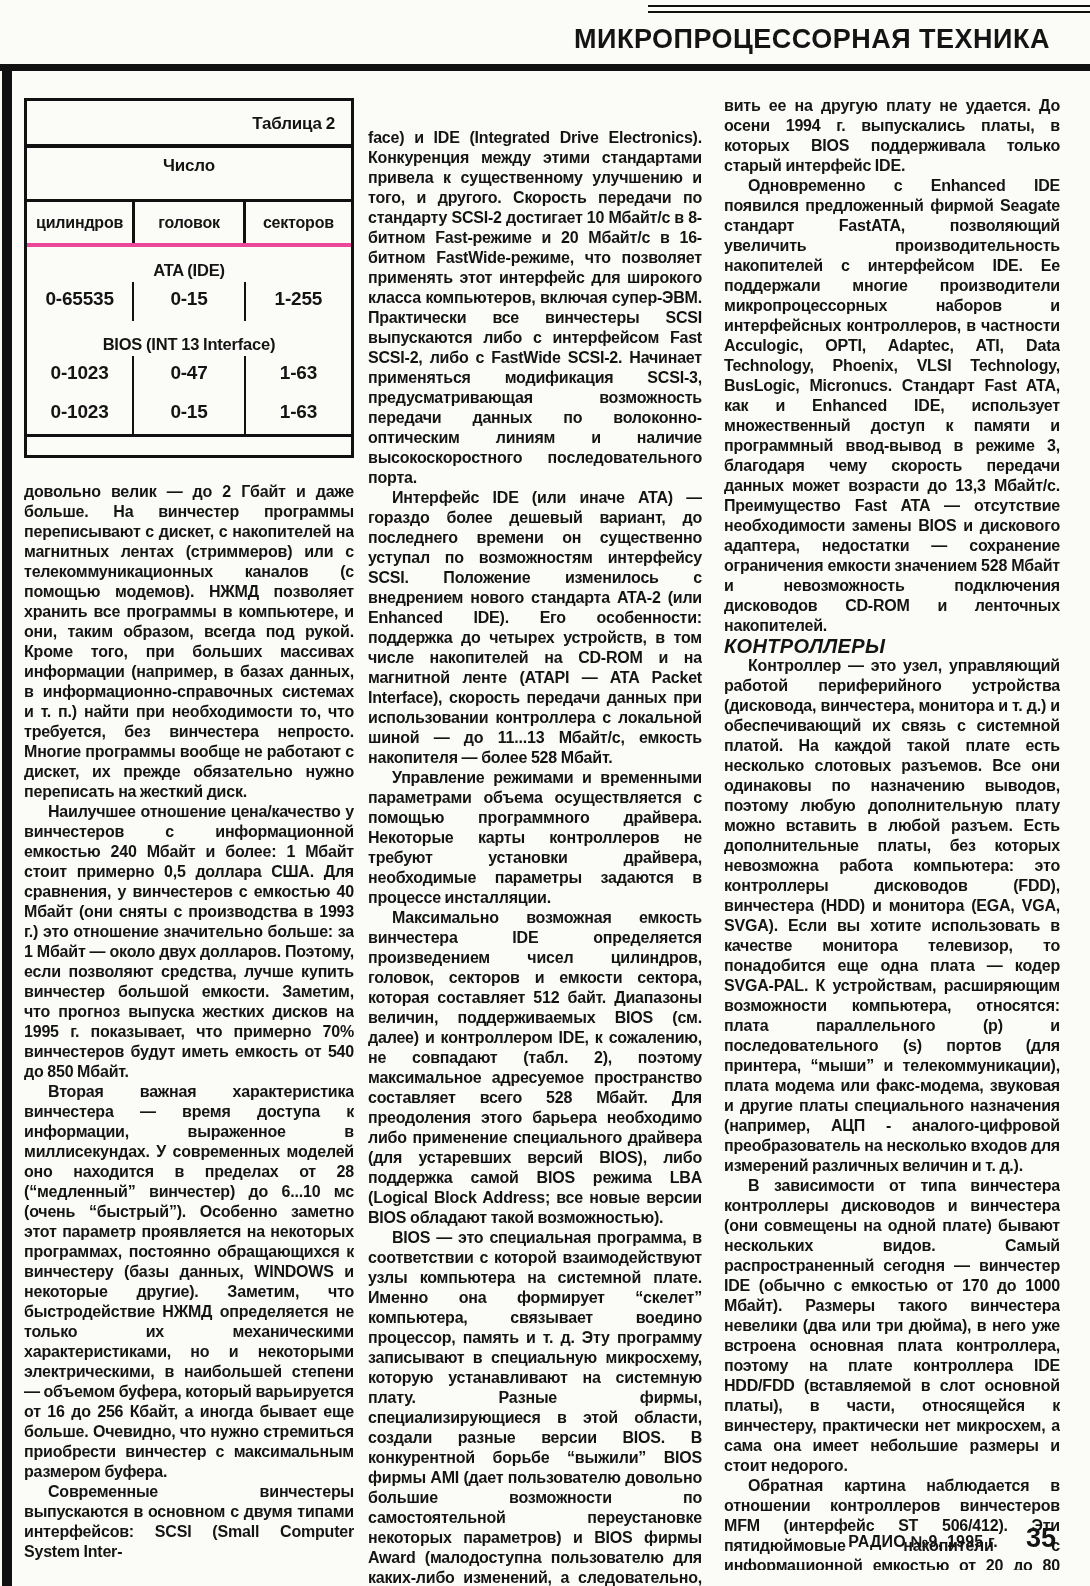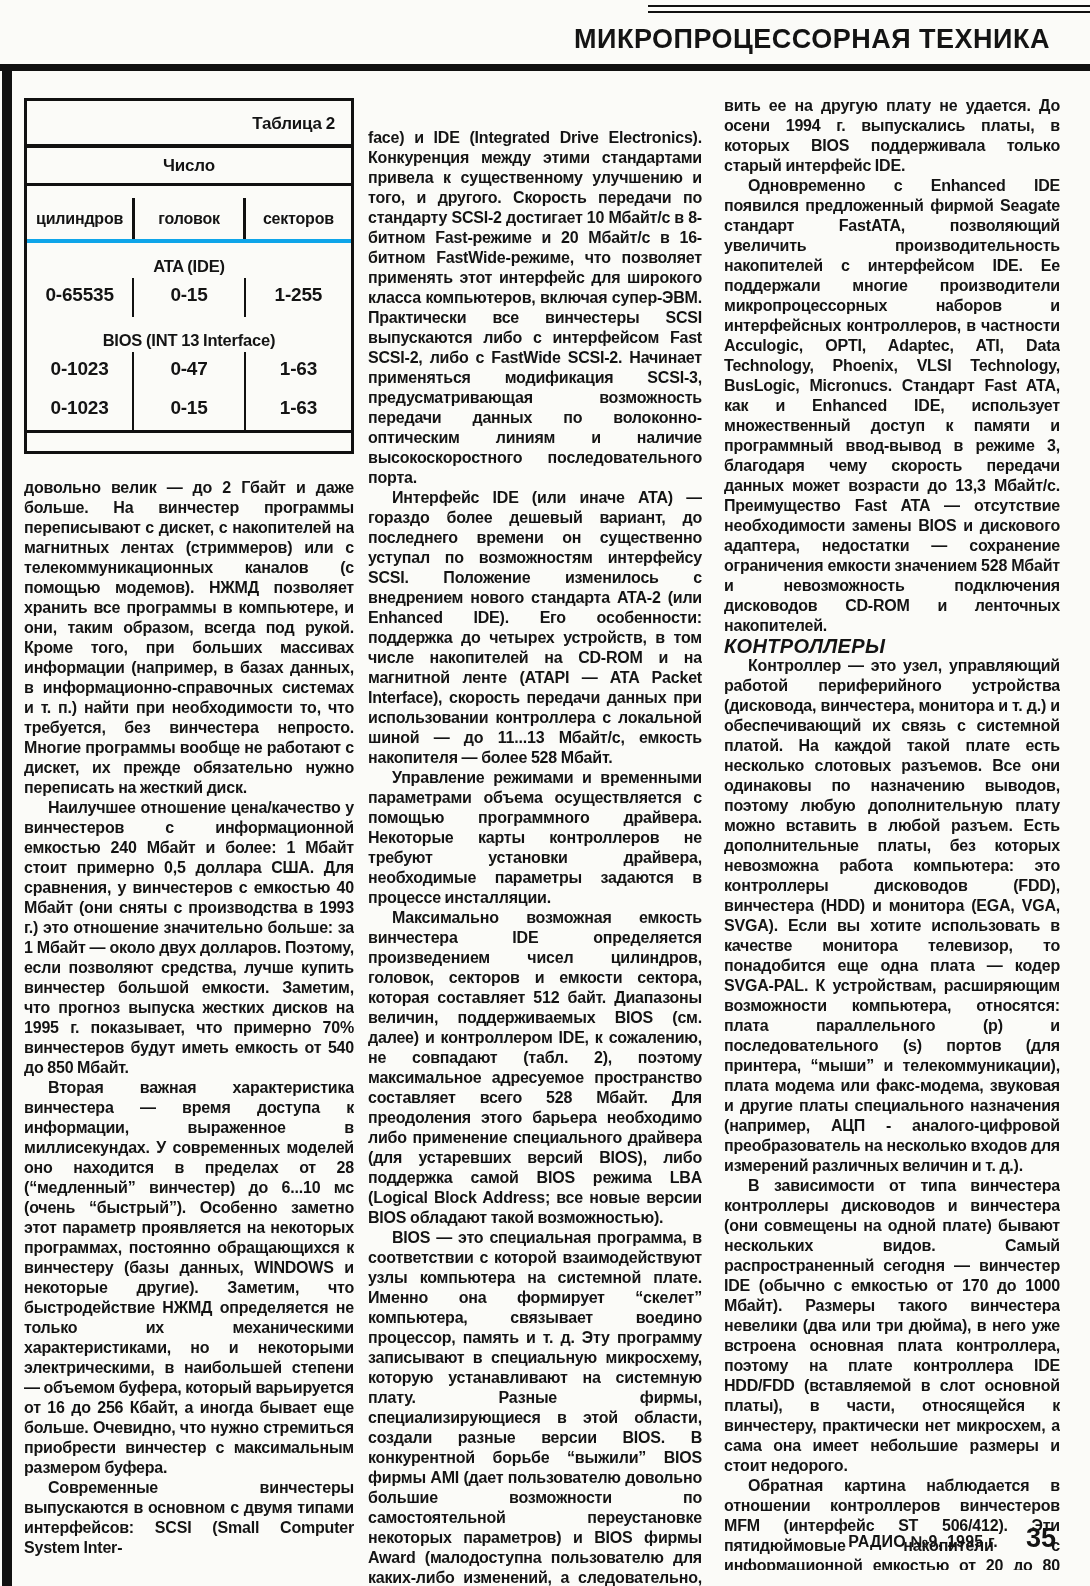--- a/index.html
+++ b/index.html
@@ -27,23 +27,23 @@
   }
   .col1 { left:24px;  width:330px; }
   .col2 { left:368px; width:334px;margin-top:32px; }
   .col3 { left:724px; width:336px; }
   .col p { margin:0; }
   .col p.indent { text-indent:24px; }
 
   
   .tablebox { border:3px solid #111; margin:2px 0 24px 0; font-weight:700; }
   .t-caption { text-align:right; font-size:17px; padding:13px 16px 10px; border-bottom:4px solid #111; }
-  .t-num { text-align:center; font-size:17px; padding:8px 0 7px; border-bottom:3px solid #111; }
+  .t-num { text-align:center; font-size:17px; padding:8px 0 23px; border-bottom:3px solid #111; }
   .t-grid { display:grid; grid-template-columns:1fr 1.08fr 1fr; }
-  .t-heads { border-bottom:4px solid #0ea5e9;margin-top:12px; }
+  .t-heads { border-bottom:4px solid #ec4899; }
   .t-heads > div { text-align:center; font-size:16px; padding:11px 0 10px; }
   .t-heads > .mid { border-left:3px solid #111; border-right:3px solid #111; }
   .t-section-title { text-align:center; font-size:16.5px; padding:13px 0 2px; }
   .t-values > div { text-align:center; font-size:19px; padding:7px 0 12px; }
   .t-values > .mid { border-left:2px solid #111; border-right:2px solid #111; }
   .t-values.last { border-bottom:3px solid #111; }
   .t-footspace { height:18px; }
 
   
   .sub-heading {

